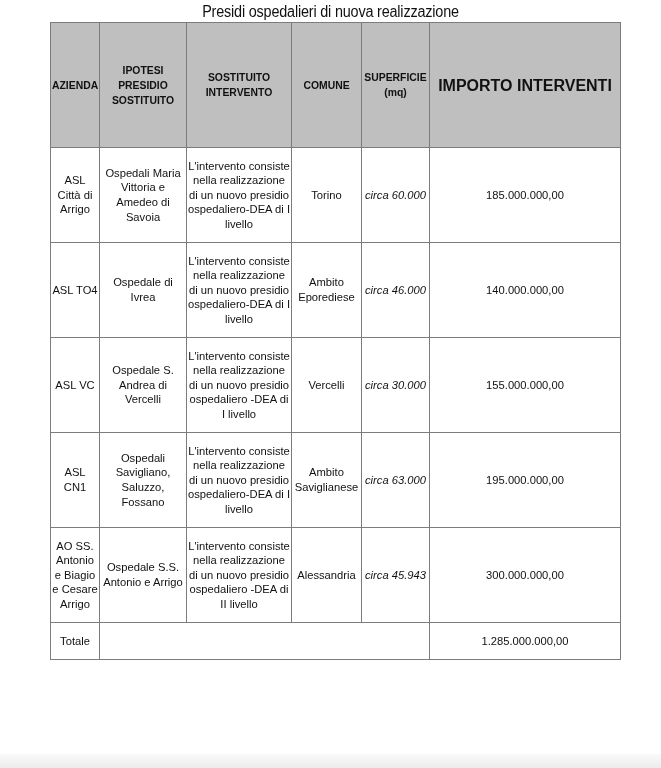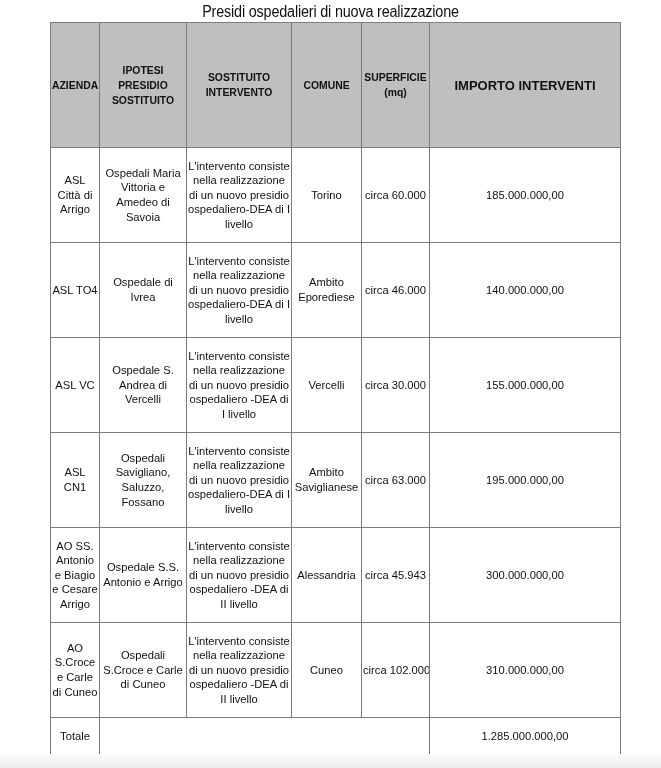--- a/index.html
+++ b/index.html
@@ -52,38 +52,38 @@
       overflow: hidden;
     }
     table.grid thead th {
       background: #bfbfbf;
       font-weight: bold;
       height: 124px;
       font-size: 10.4px;
       line-height: 15px;
     }
     table.grid thead th.big {
-      font-size: 13px;
+      font-size: 16px;
     }
     table.grid tbody tr.data td {
       height: 94px;
       background: #fff;
     }
     table.grid tbody tr.total td {
       height: 36px;
       background: #fff;
     }
     td.bold { font-weight: normal; }
     col.c1 { width: 49px; }
     col.c2 { width: 87px; }
     col.c3 { width: 105px; }
     col.c4 { width: 70px; }
     col.c5 { width: 68px; }
     col.c6 { width: 191px; }
-    .nowrap { white-space: nowrap; }
+    .nowrap { white-space: nowrap; font-style: italic; }
   </style>
 </head>
 <body>
 
 <div class="doc-title">Presidi ospedalieri di nuova realizzazione</div>
 
 <table class="grid">
   <colgroup>
     <col class="c1">
       <col class="c2">
@@ -136,28 +136,20 @@
       <td>195.000.000,00</td>
     </tr>
     <tr class="data">
       <td>AO SS. Antonio e Biagio e Cesare Arrigo</td>
       <td>Ospedale S.S. Antonio e Arrigo</td>
       <td>L'intervento consiste nella realizzazione di un nuovo presidio ospedaliero -DEA di II livello</td>
       <td>Alessandria</td>
       <td class="nowrap">circa 45.943</td>
       <td>300.000.000,00</td>
     </tr>
-    <tr class="data">
-      <td>AO S.Croce e Carle di Cuneo</td>
-      <td>Ospedali S.Croce e Carle di Cuneo</td>
-      <td>L'intervento consiste nella realizzazione di un nuovo presidio ospedaliero -DEA di II livello</td>
-      <td>Cuneo</td>
-      <td class="nowrap">circa 102.000</td>
-      <td>310.000.000,00</td>
-    </tr>
     <tr class="total">
       <td class="bold">Totale</td>
       <td colspan="4"></td>
       <td>1.285.000.000,00</td>
     </tr>
   </tbody>
 </table>
 
 <div class="bottom-fade"></div>
 

